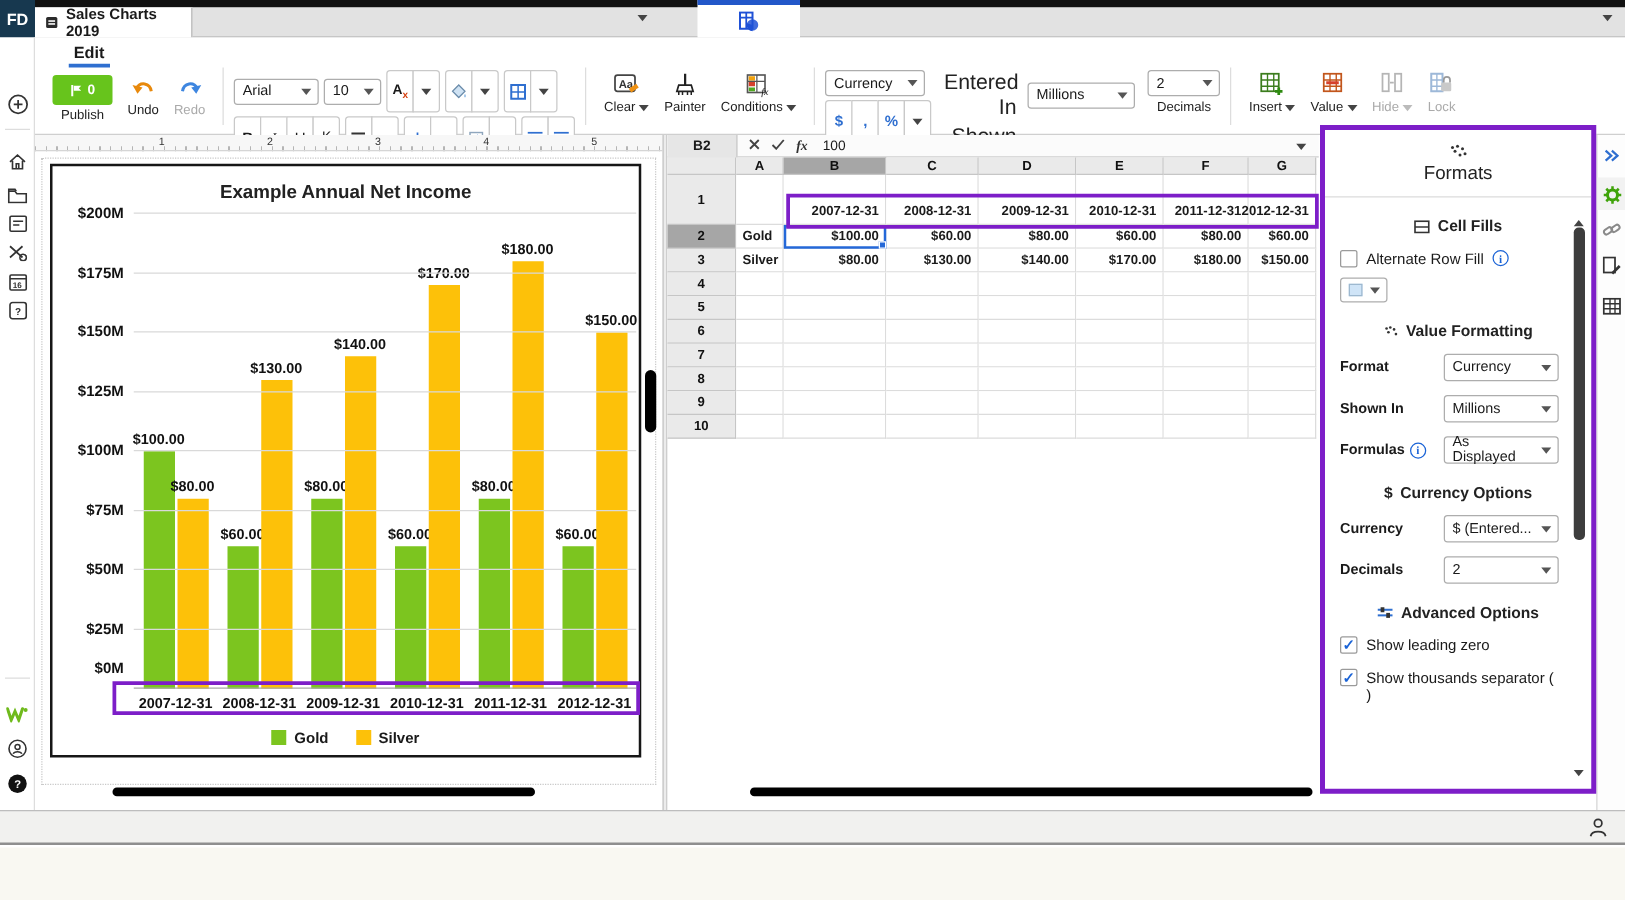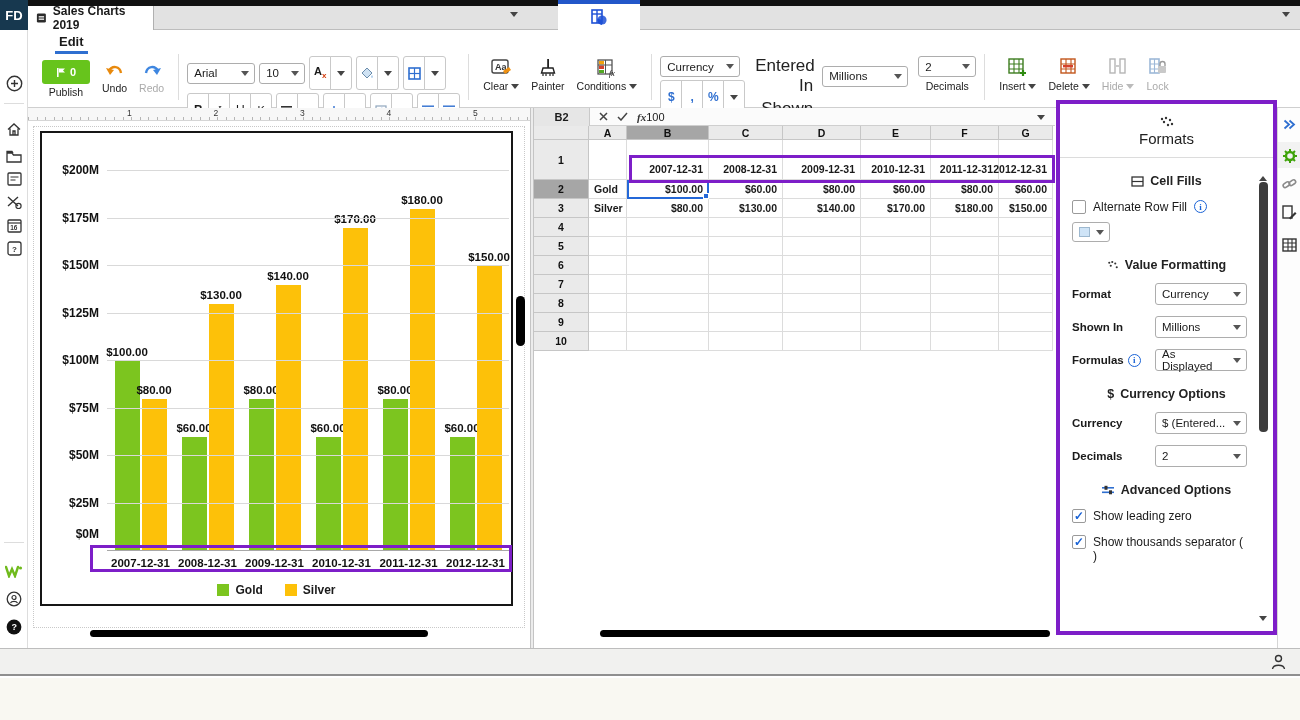--- a/index.html
+++ b/index.html
@@ -70,21 +70,21 @@
 
   
   #panel-div{left:530px;top:108px;width:4px;height:540px;background:#ececec;border-left:1px solid #c4c4c4;border-right:1px solid #c4c4c4}
 
   
   #sheet-panel{left:534px;top:108px;width:521px;height:540px;background:#fff}
   #formula-bar{position:absolute;left:0;top:0;width:521px;height:18px;background:#fbfbfb;border-bottom:1px solid #cfcfcf;display:flex;align-items:center;font-size:11px}
   #name-box{width:56px;height:18px;background:#e6e6e6;border-right:1px solid #c9c9c9;display:flex;align-items:center;justify-content:center;font-weight:bold;font-size:11px}
   .fb-ico{margin-left:9px;font-size:11px;color:#333;font-weight:bold}
   #fx-label{font-style:italic;font-family:"Liberation Serif",serif}
-  #formula-value{margin-left:0;font-size:11px}
+  #formula-value{margin-left:12px;font-size:11px}
   #fb-caret{position:absolute;right:10px;top:5px}
   #grid{position:absolute;left:0;top:18px}
   .srow{display:flex}
   .shc{border-right:1px solid #c6c6c6;border-bottom:1px solid #c6c6c6;background:#eaeaea;font-weight:bold;font-size:10.5px;display:flex;align-items:center;justify-content:center;color:#111}
   .shc.sel{background:#a6a6a6}
   .scell{border-right:1px solid #dcdcdc;border-bottom:1px solid #dcdcdc;background:#fff;font-size:10.5px;display:flex;align-items:center;justify-content:flex-end;padding:0 5px;font-weight:bold;white-space:nowrap;position:relative}
   .scell.left{justify-content:flex-start}
   .scell.selcell{outline:2px solid #2468d8;outline-offset:-2px;z-index:2}
   .sel-handle{position:absolute;right:-1px;bottom:-1px;width:6px;height:6px;background:#2468d8;border:1px solid #fff}
   #dates-hl{left:629px;top:155px;width:426px;height:28px;border:3px solid #7d1ec8;z-index:4}
@@ -379,21 +379,21 @@
           <span class="caret"></span>
         </span>
     </div>
     <div class="bigbtn" style="margin-top:5px">
       <svg width="20" height="21" viewBox="0 0 20 21">
           <rect x="2" y="2" width="14" height="14" fill="none" stroke="#c2561c" stroke-width="1.4"></rect>
           <path d="M7 2 v14 M12 2 v14 M2 7 h14 M2 12 h14" stroke="#c2561c" stroke-width="1.1"></path>
           <rect x="4" y="8" width="10" height="2.4" fill="#d5412c"></rect>
         </svg>
       <span class="lbl">
-          <span>Delete</span>
+          <span>Value</span>
           <span class="caret"></span>
         </span>
     </div>
     <div class="bigbtn disabled" style="margin-top:5px">
       <svg width="20" height="21" viewBox="0 0 20 21">
           <rect x="2" y="2" width="5" height="14" fill="none" stroke="#b5b5b5" stroke-width="1.4"></rect>
           <rect x="12" y="2" width="5" height="14" fill="none" stroke="#b5b5b5" stroke-width="1.4"></rect>
           <path d="M8 9 h3" stroke="#b5b5b5" stroke-width="1.4"></path>
         </svg>
       <span class="lbl">
@@ -481,20 +481,21 @@
 <div class="abs" id="left-panel">
   <div id="ruler">
       <div class="ruler-num" style="left: 99px;">1</div>
       <div class="ruler-num" style="left: 185.5px;">2</div>
       <div class="ruler-num" style="left: 272px;">3</div>
       <div class="ruler-num" style="left: 358.5px;">4</div>
       <div class="ruler-num" style="left: 445px;">5</div>
     </div>
   <div id="dotted-box"></div>
   <div id="chart-frame">
+    <div id="chart-title">Example Annual Net Income</div>
     <div id="plot">
         <div id="bars">
           <div class="bgroup">
             <div class="bwrap">
               <div class="bar" style="height: 190px; background: rgb(124, 197, 31);"></div>
               <span class="bval">$100.00</span>
             </div>
             <div class="bwrap">
               <div class="bar" style="height: 152px; background: rgb(253, 193, 9);"></div>
               <span class="bval">$80.00</span>

